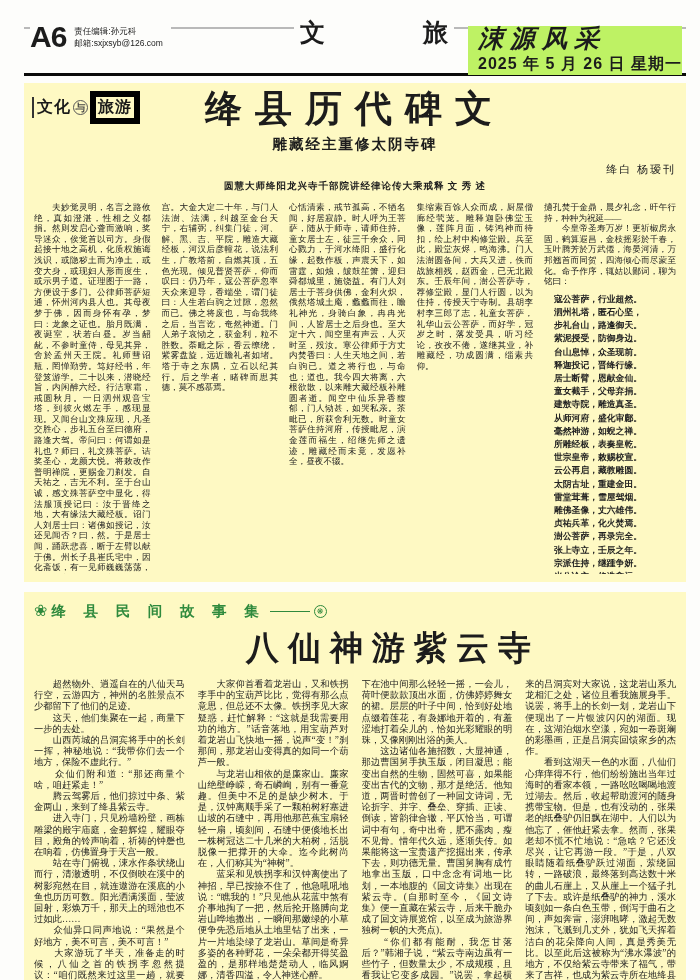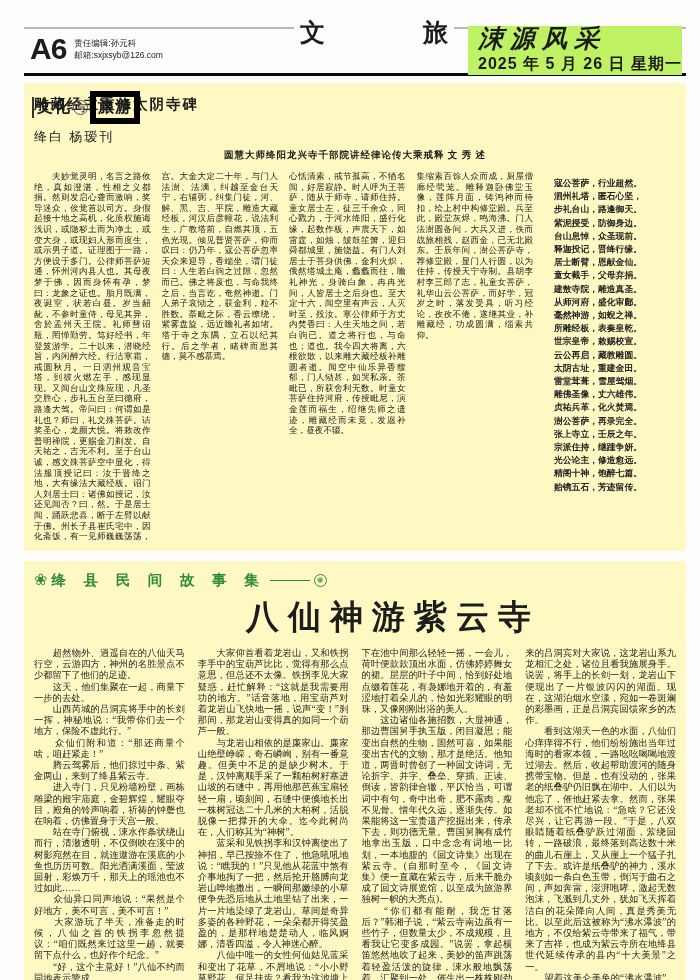--- a/index.html
+++ b/index.html
@@ -7,40 +7,40 @@
   body {
     width:700px; height:980px; background:#fdfdfb; overflow:hidden;
     font-family:"Liberation Serif","DejaVu Serif",serif; color:#1c1c1c;
   }
   .page { width:700px; height:980px; padding:18px 14px 8px 24px; }
 
   
   .masthead { position:relative; height:58px; border-bottom:3px solid #0a0a0a; }
   .mast-rule { position:absolute; top:9px; left:0; right:0; height:2px; background:#b9b9b9; }
   .mast-rule-gap { position:absolute; top:2px; left:270px; width:160px; height:16px; background:#fdfdfb; }
-  .mast-left { position:absolute; left:6px; top:16px; display:flex; align-items:flex-start; background:#fdfdfb; padding-right:8px; }
+  .mast-left { position:absolute; left:6px; top:4px; display:flex; align-items:flex-start; background:#fdfdfb; padding-right:8px; }
   .page-no { font-family:"Liberation Sans","DejaVu Sans",sans-serif; font-weight:bold; font-size:30px; line-height:30px; letter-spacing:-1px; }
   .editor-box { margin-left:8px; margin-top:3px; font-family:"Liberation Sans","DejaVu Sans",sans-serif; font-size:8.5px; line-height:12px; color:#222; }
   .mast-center { position:absolute; left:248px; top:0; width:204px; text-align:center; }
   .mast-en { display:flex; justify-content:space-between; font-family:"Liberation Sans",sans-serif; font-size:11px; color:#c3c3c3; letter-spacing:1px; padding:3px 2px 0 2px; }
   .mast-cn { display:flex; justify-content:space-between; padding:0 28px; font-size:25px; font-weight:bold; margin-top:-2px; }
   .mast-right { position:absolute; right:4px; top:8px; text-align:left; background:#bef264; padding-left:10px; }
   .paper-name { font-size:25px; font-weight:bold; font-style:italic; letter-spacing:7px; line-height:26px; }
   .date-line { font-family:"Liberation Sans",sans-serif; font-size:16px; font-weight:bold; margin-top:2px; letter-spacing:1px; }
 
   
   .panel { background:#fef9c3; }
   .article1 { margin-top:7px; padding:6px 10px 8px 10px; position:relative; }
   .a1-label { position:absolute; left:8px; top:8px; display:flex; align-items:center; font-weight:bold; color:#1a1a1a; }
   .a1-label .seg { font-size:16px; letter-spacing:1px; border-left:2px solid #333; padding-left:3px; }
   .a1-label .circle-char { display:inline-flex; width:15px; height:15px; border:1px solid #555; border-radius:50%; align-items:center; justify-content:center; font-size:10px; margin:0 2px; color:#444; }
   .a1-label .boxed { font-size:16px; letter-spacing:1px; border:6px solid #000000; padding:0 2px; }
   .a1-title { text-align:center; font-size:37px; font-weight:bold; letter-spacing:13px; line-height:40px; }
-  .a1-subtitle { font-size:14.5px; font-weight:bold; letter-spacing:2px; margin-top:6px;font-family:Liberation Serif, serif; }
-  .a1-byline1 { text-align:left; font-size:13px; margin-top:14px; color:#222; letter-spacing:2px; }
+  .a1-subtitle { text-align:center; font-size:14.5px; font-weight:bold; letter-spacing:2px; margin-top:6px;font-family:Liberation Serif, serif; }
+  .a1-byline1 { text-align:right; font-size:11px; margin-top:8px; color:#222; letter-spacing:2px; }
   .a1-byline2 { text-align:center; font-size:9.5px; font-weight:bold; margin-top:3px; letter-spacing:1px; }
   .a1-body { display:flex; gap:11px; margin-top:9px; height:372px; }
   .a1-col { flex:1; font-size:8.6px; line-height:10.6px; text-align:justify; overflow:hidden; white-space:pre-line; }
   .a1-aside { width:132px; font-size:8.6px; line-height:10.6px; overflow:hidden; }
   .aside-intro { text-align:justify; white-space:pre-line; }
   .poem { margin-top:6px; padding-left:10px; white-space:pre-line; font-size:8.8px; line-height:13.2px; font-weight:bold; color:#222; }
 
   
   .article2 { margin-top:10px; padding:8px 10px 8px 10px; }
   .a2-head { display:flex; align-items:center; height:22px; }
@@ -78,29 +78,32 @@
       <div class="date-line">2025 年 5 月 26 日  星期一</div>
     </div>
   </div>
 
   <div class="panel article1">
     <div class="a1-label">
       <span class="seg">文化</span>
       <span class="circle-char">与</span>
       <span class="boxed">旅游</span>
     </div>
+    <div class="a1-title">绛县历代碑文</div>
     <div class="a1-subtitle">雕藏经主重修太阴寺碑</div>
     <div class="a1-byline1">绛白 杨瑷刊</div>
     <div class="a1-byline2">圆慧大师绛阳龙兴寺千部院讲经律论传大乘戒释 文 秀 述</div>
     <div class="a1-body">
       <div class="a1-col">　　夫妙觉灵明，名言之路攸绝，真如澄湛，性相之义都捐。然则发启心聋而激响，奖导迷众，俟觉首以司方。身假起接十地之高机，化质权施诲浅识，或隐秽土而为净土，或变大身，或现妇人形而度生，或示男子道。证理图于一路，方便设于多门。公律师菩萨短通，怀州河内县人也。其母夜梦于佛，因而身怀有孕，梦曰：龙象之证也。胎月既满，夜诞室，状若白昼。岁当龆龀，不参时童侍，母见其异，舍於孟州天王院。礼师彗诏瓶，罔惮勤劳。笃好经书，年登笈游学。二十以来，潜晓经旨，内闲醉六经。行洁寒霜，戒圆秋月。一日泗州观音宝塔，到彼火燃左手，感现显现。又闻台山文殊应现，凡圣交胜心，步礼五台至曰德府，路逢大驾。帝问曰：何谓如是礼也？师曰，礼文殊菩萨。诘奖圣心，龙颜大悦。将敕改作普明禅院，更赐金刀剃发。自天祐之，吉无不利。至于台山诚，感文殊菩萨空中显化，得法服顶授记曰：汝于晋绛之地，大有缘法大藏经板。诏门人刘居士曰：诸佛如授记，汝还见闻否？曰，然。于是居士闻，踊跃悲喜，断于左臂以献于佛。州长子县崔氏宅中，因化斋饭，有一见师巍巍荡荡，慈悲作室，忍辱为衣，则一食自资，坐禅乃六时不倦。童女母，求出尘，劳堂亲教。然觥觥抑慕，女于隐奥之处，自截左手。父母见，舍令出家，遂随其师。届于太平县有王氏之子投师出家，亦燃左手，法名</div>
       <div class="a1-col">宫。大金大定二十年，与门人法澍、法满，纠越至金台天宁，右辅弼，纠集门徒，河、解、黑、吉、平院，雕造大藏经板，河汉后彦幢花，说法利生，广教塔前，自燃其顶，五色光现。倾见普贤菩萨，仰而叹曰：仍乃年，寇公菩萨忽率天众来迎导，香端坐，谓门徒曰：人生若白驹之过隙，忽然而已。佛之将废也，与命我终之后，当言讫，奄然神逝。门人弟子哀恸之，获金利，粒不胜数。荼毗之际，香云缭绕，紫雾盘旋，远近瞻礼者如堵。塔于寺之东隅，立石以纪其行。后之学者，睹碑而思其德，莫不感慕焉。</div>
       <div class="a1-col">心恬清素，戒节孤高，不牺名闻，好居寂静。时人呼为王菩萨，随从于师寺，请师住持。童女居士左，徒三千余众，同心戮力，于河水绛阳，盛行化缘，起数作板，声震天下，如雷霆，如烛，皷鼓笙箫，迎归舜都城里，施饶益。有门人刘居士于菩身供佛，金利火炽，俄然塔城土庵，蠡蠡而往，瞻礼神光，身骑白象，冉冉光间，人皆居士之后身也。至大定十六，闻空里有声云，人灭时至，殁汝。寒公律师于方丈内焚香曰：人生天地之间，若白驹已。道之将行也，与命也；道也。我今四大将离，六根欲散，以来雕大藏经板补雕圆者逝。闻空中仙乐异香馥郁，门人恸甚，如哭私亲。茶毗已，所获舍利无数。时童女菩萨住持河府，传授毗尼，演金莲而福生，绍继先师之遗迹，雕藏经而未竟，发愿补全，昼夜不辍。</div>
       <div class="a1-col">集缩素百馀人众而成，厨屋僧廊经茕茏。雕释迦卧佛堂玉像，莲阵月面，铸鸿神而待扣，绘上村中构修堂殿。兵至此，殿堂灰烬，鸣海沸。门人法澍圆备间，大兵又进，佚而战旅相残，赵西金，已无北殿东。壬辰年间，澍公菩萨寺，荐修堂殿，显门人行圆，以为住持，传授天宁寺制。县胡李村李三郎了志，礼童女菩萨，礼华山云公菩萨，而好学，冠岁之时，落发受具，听习经论，孜孜不倦，遂继其业，补雕藏经，功成圆满，缁素共仰。</div>
       <div class="a1-aside">
+        <div class="aside-intro">擿孔焚于金鼎，晨夕礼念，旰午行持，种种为祝延——
+　　今皇帝圣寿万岁！更祈椒房永固，鹤算遐昌，金枝摇彩於千春，玉叶腾芳於万武僊，海晏河清，万邦翘首而同贺，四海倾心而尽蒙至化。命予作序，辄姑以鄙词，聊为铭曰：</div>
         <div class="poem">寇公菩萨，行业超然。
 泗州礼塔，匿石心坚，
 步礼台山，路逢御天。
 紫泥授受，防御身边。
 台山息悼，众圣现前。
 释迦投记，晋绛行缘。
 居士断臂，恩献金仙。
 童女截手，父母弃捐。
 建敖寺院，雕造真圣。
 从师河府，盛化审鄜。

